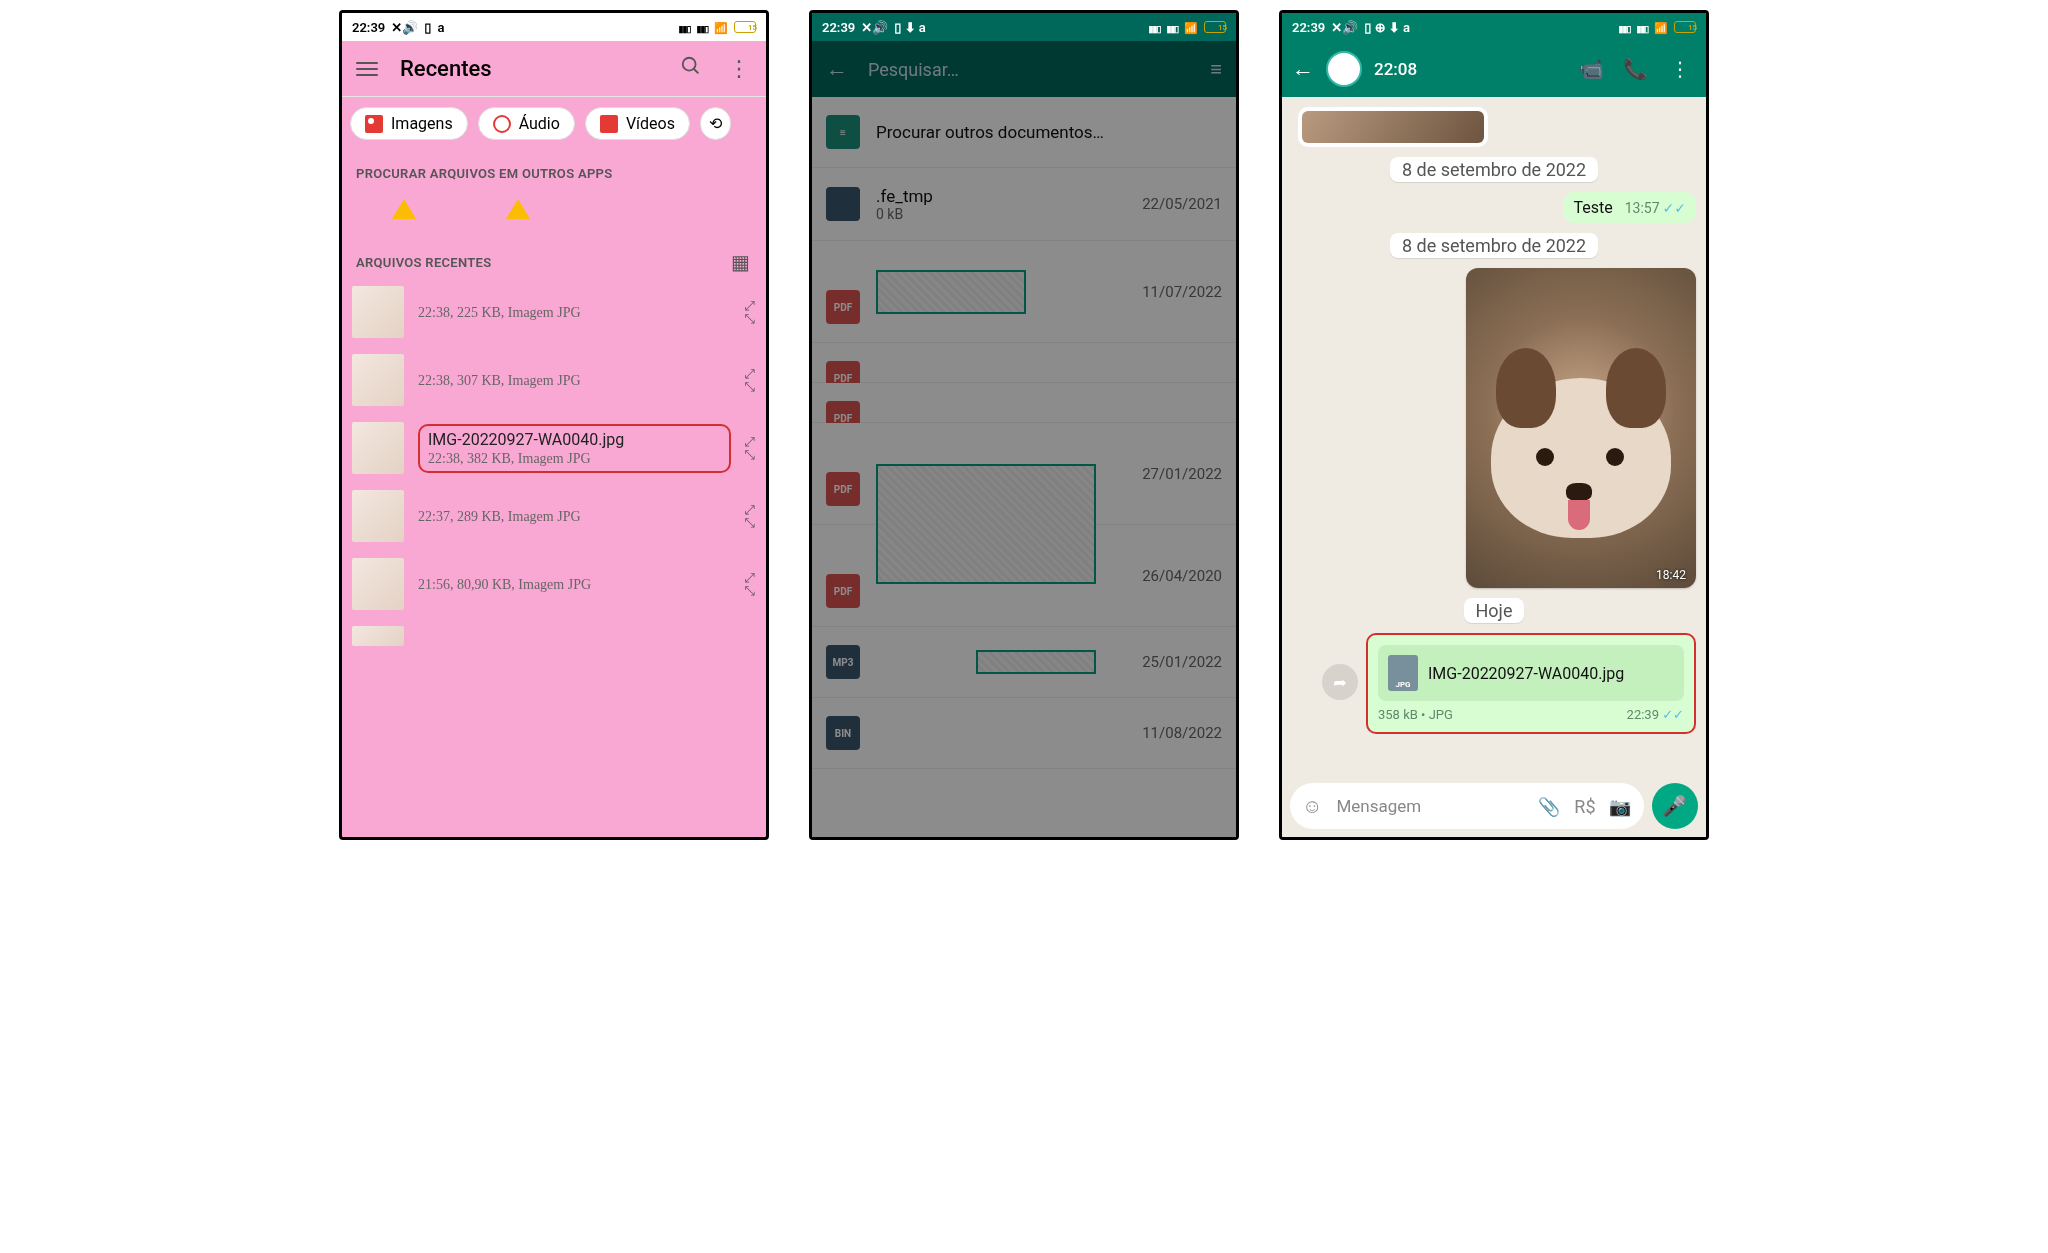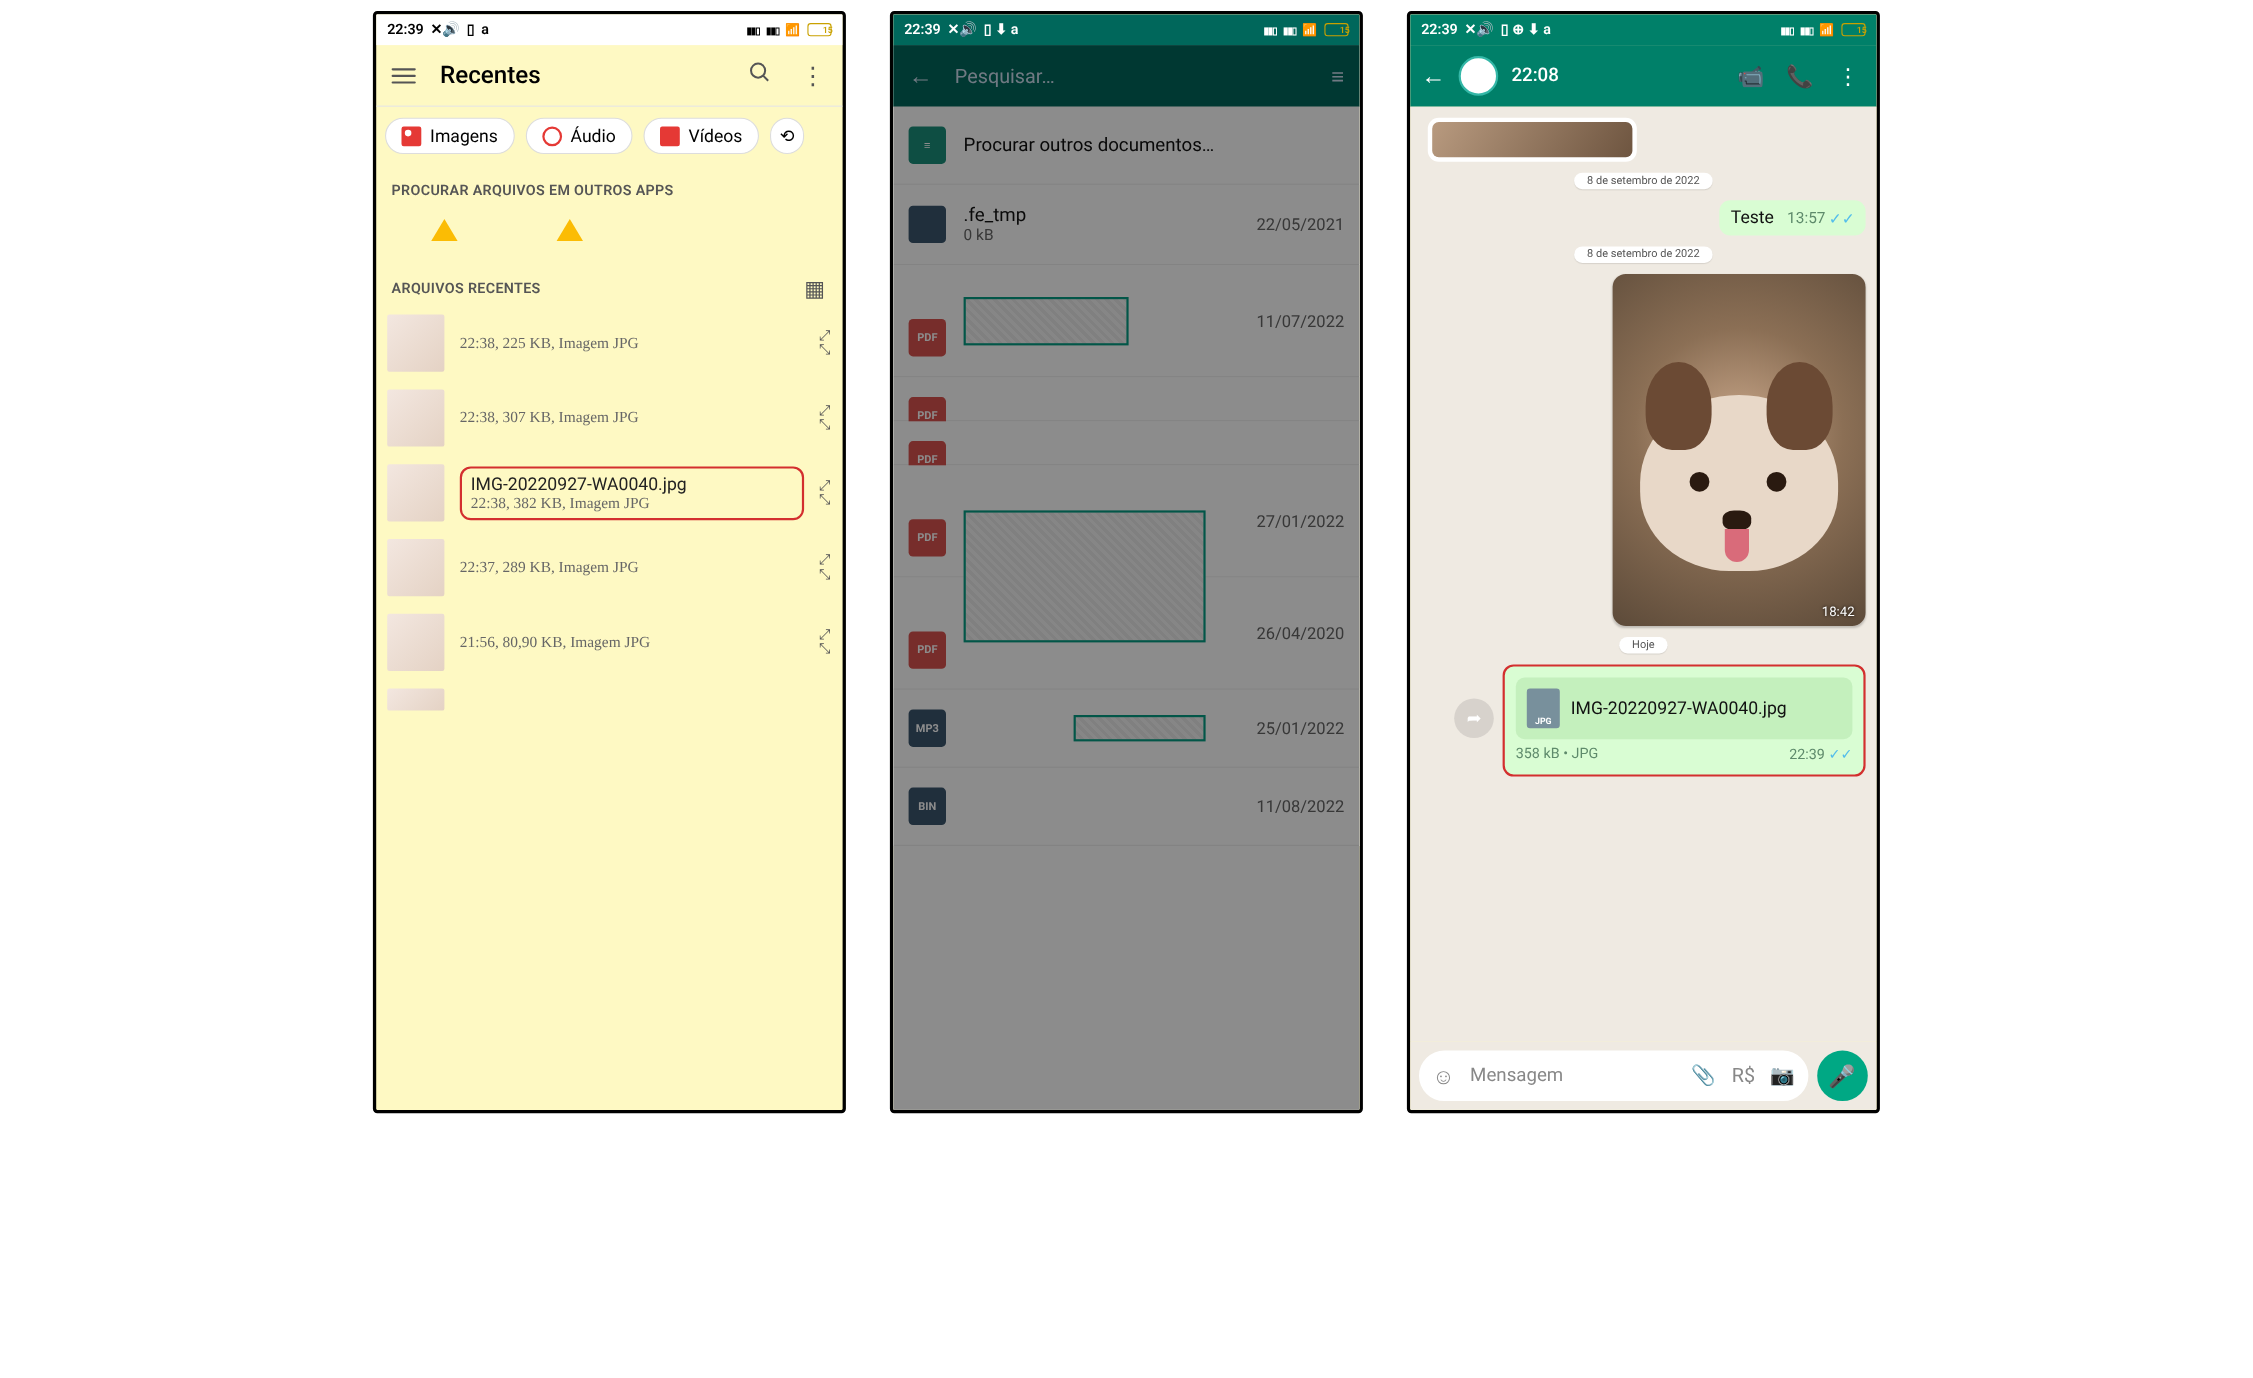--- a/index.html
+++ b/index.html
@@ -7,24 +7,24 @@
     font-family: -apple-system, Roboto, "Segoe UI", sans-serif;
     background: #fff;
     display: flex;
     gap: 40px;
     padding: 10px;
     justify-content: center;
     align-items: flex-start;
   }
   .phone {
     width: 430px;
-    height: 1002px;
+    height: 830px;
     border: 3px solid #000;
     border-radius: 4px;
-    background: #fef9c3;
+    background: #f9a8d4;
     display: flex;
     flex-direction: column;
     overflow: hidden;
     position: relative;
     flex-shrink: 0;
   }
   
   .statusbar {
     height: 28px;
     display: flex;
@@ -155,21 +155,21 @@
   
   .p3-appbar{
     height:56px;background:#008069;color:#fff;
     display:flex;align-items:center;gap:12px;padding:0 10px;
   }
   .p3-back{font-size:22px;}
   .p3-avatar{width:36px;height:36px;border-radius:50%;background:#fff;border:2px solid #34b7a7;}
   .p3-name{flex:1;font-size:17px;font-weight:500;}
   .p3-ic{font-size:20px;width:32px;text-align:center;}
   .p3-chat{flex:1;background:#efeae2;padding:10px;overflow:hidden;display:flex;flex-direction:column;gap:10px;}
-  .datechip{align-self:center;background:#fff;color:#555;font-size:10px;padding:2px 12px;border-radius:8px;box-shadow:0 1px 1px rgba(0,0,0,.1);}
+  .datechip{align-self:center;background:#fff;color:#555;font-size:18px;padding:2px 12px;border-radius:8px;box-shadow:0 1px 1px rgba(0,0,0,.1);}
   .msg-out{align-self:flex-end;background:#d9fdd3;border-radius:10px;padding:6px 10px;max-width:75%;position:relative;}
   .msg-out .txt{font-size:16px;color:#111;display:inline-block;}
   .msg-meta{font-size:14px;color:#5e8a6b;margin-left:8px;display:inline-flex;align-items:center;gap:3px;}
   .ticks{color:#53bdeb;}
   .media-out{align-self:flex-end;position:relative;max-width:260px;}
   .media-thumb{width:230px;height:320px;border-radius:12px;background:radial-gradient(circle at 50% 45%, #c9a78a 0%, #8b6f55 45%, #5c4a39 100%);box-shadow:0 1px 2px rgba(0,0,0,.2);position:relative;overflow:hidden;}
   
   .media-thumb::before{content:"";position:absolute;width:180px;height:160px;background:#e8d8c8;border-radius:50% 50% 45% 45%;left:25px;top:110px;}
   .media-thumb::after{content:"";position:absolute;width:60px;height:80px;background:#6b4a34;border-radius:50% 50% 40% 40%;left:30px;top:80px;box-shadow:110px 0 0 #6b4a34;}
   .eyes{position:absolute;top:180px;left:70px;width:18px;height:18px;background:#2a1a10;border-radius:50%;box-shadow:70px 0 0 #2a1a10;}

